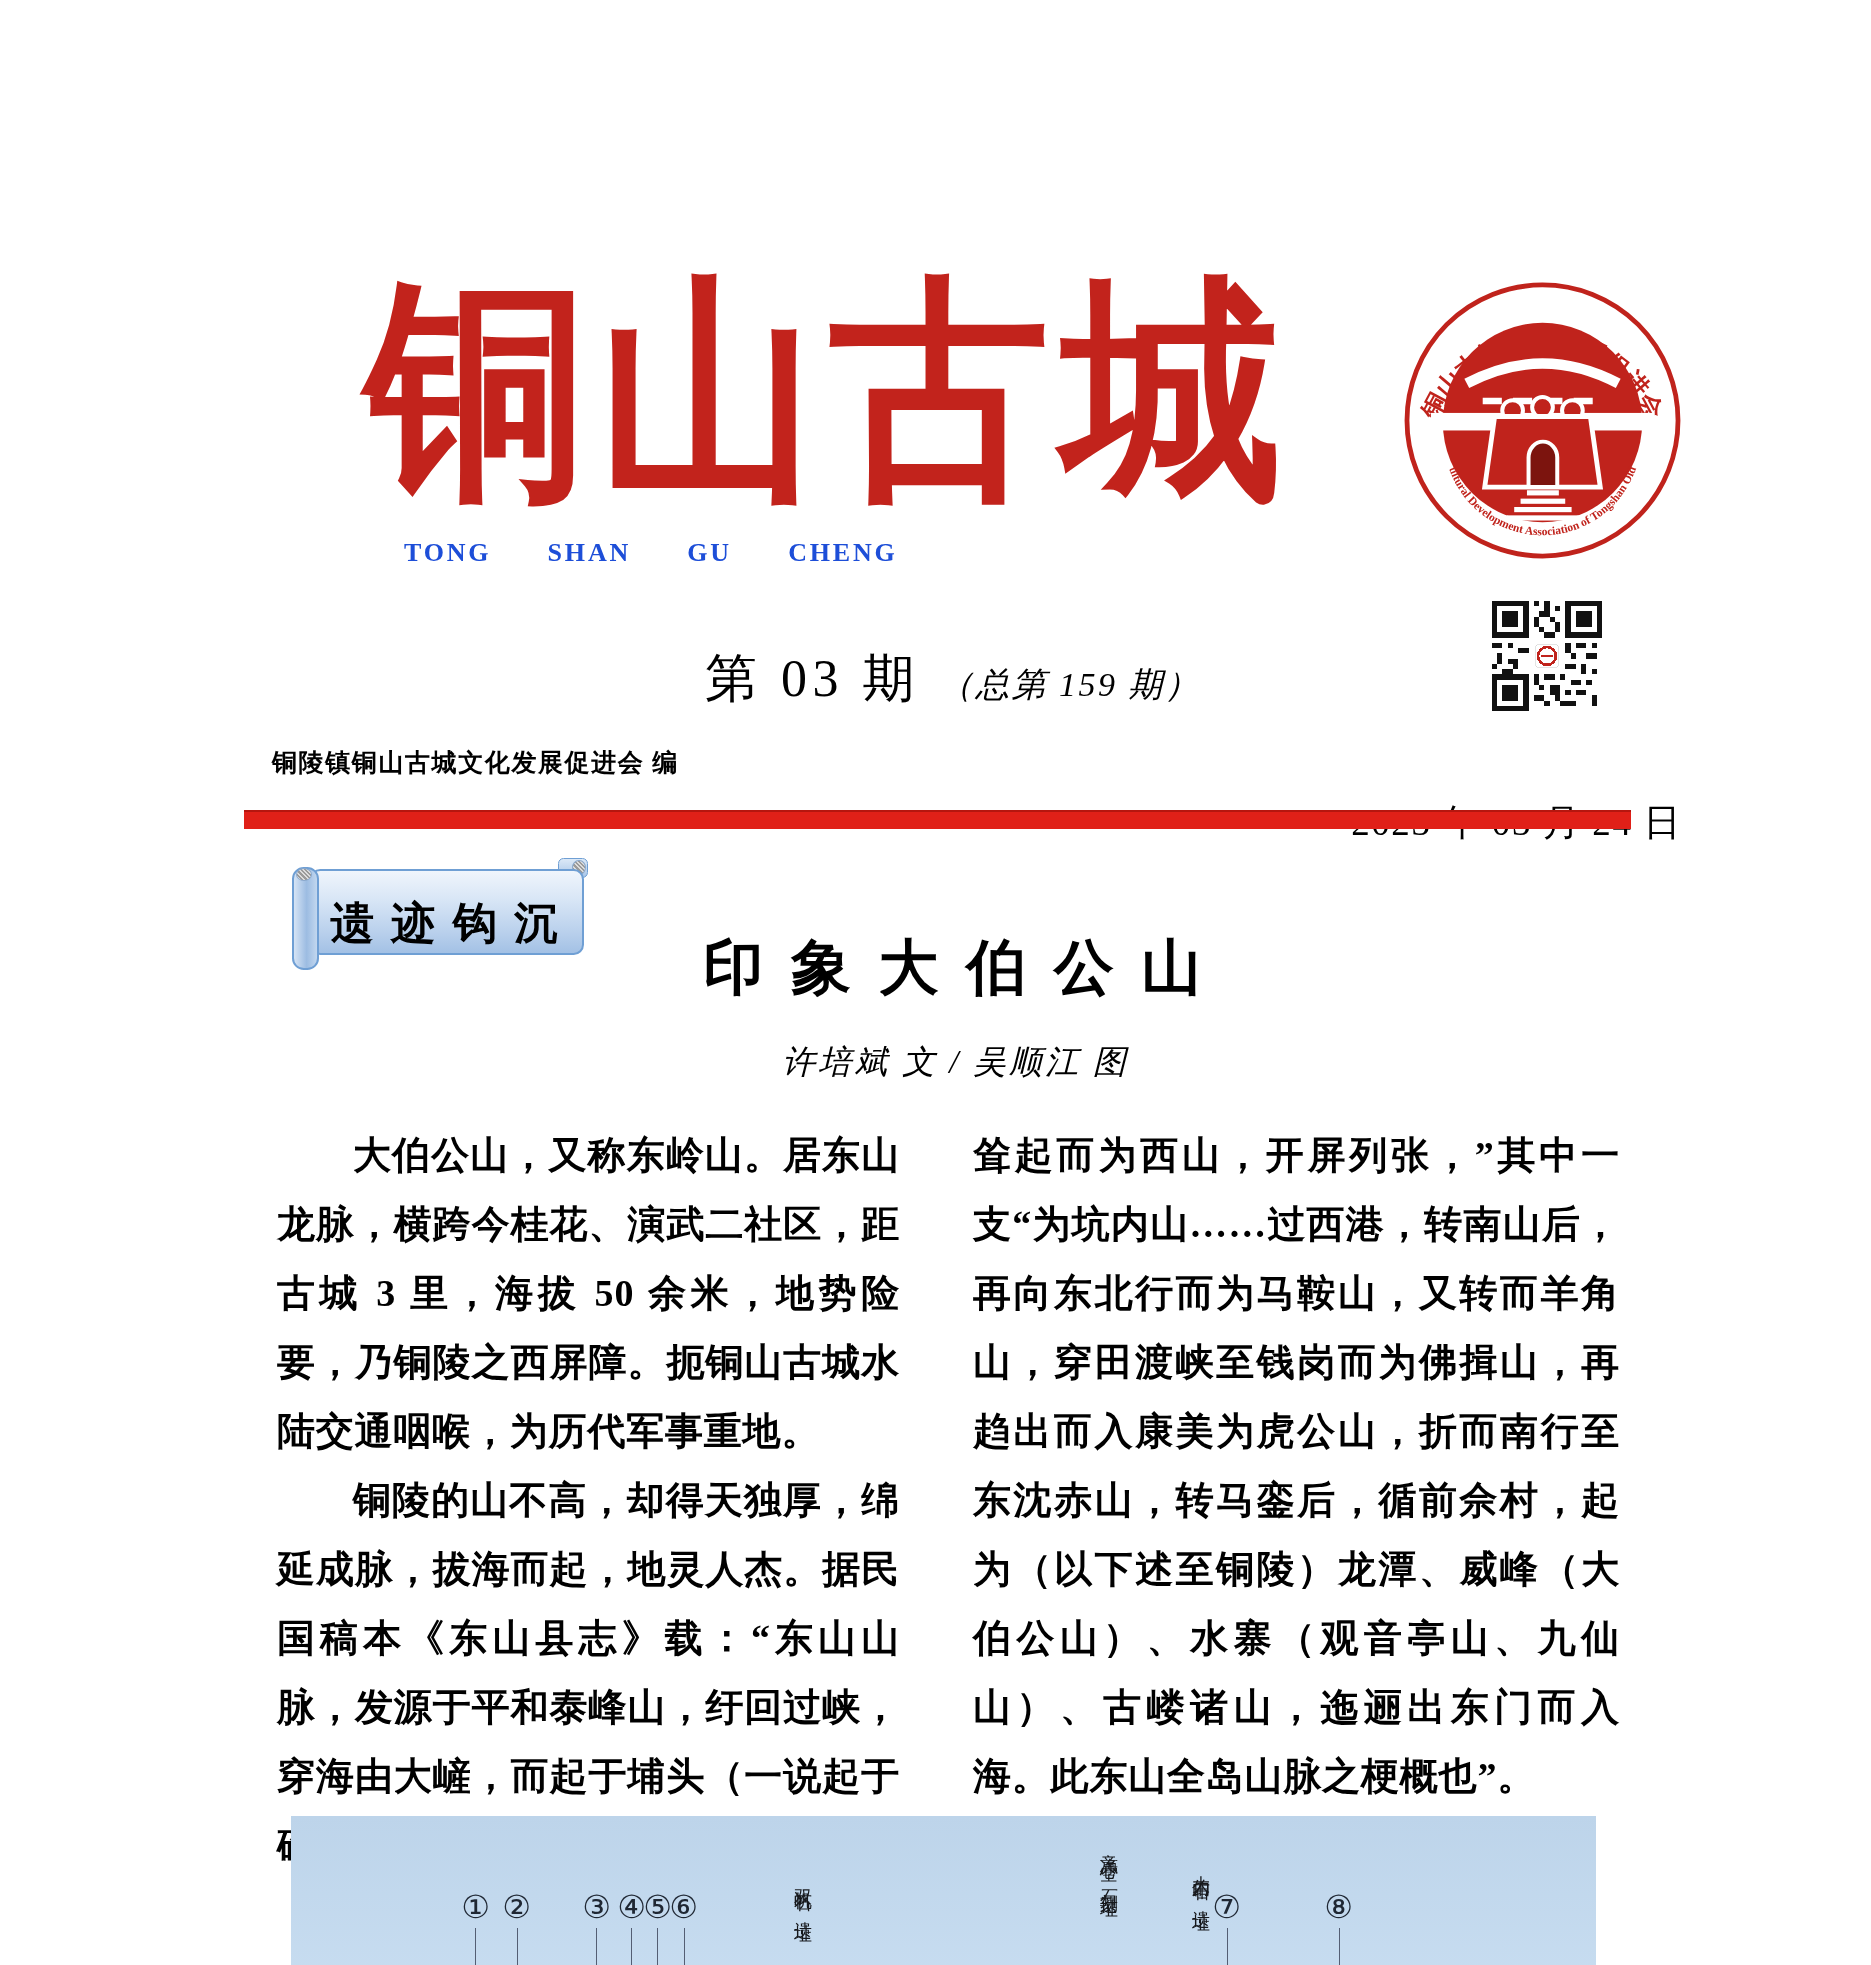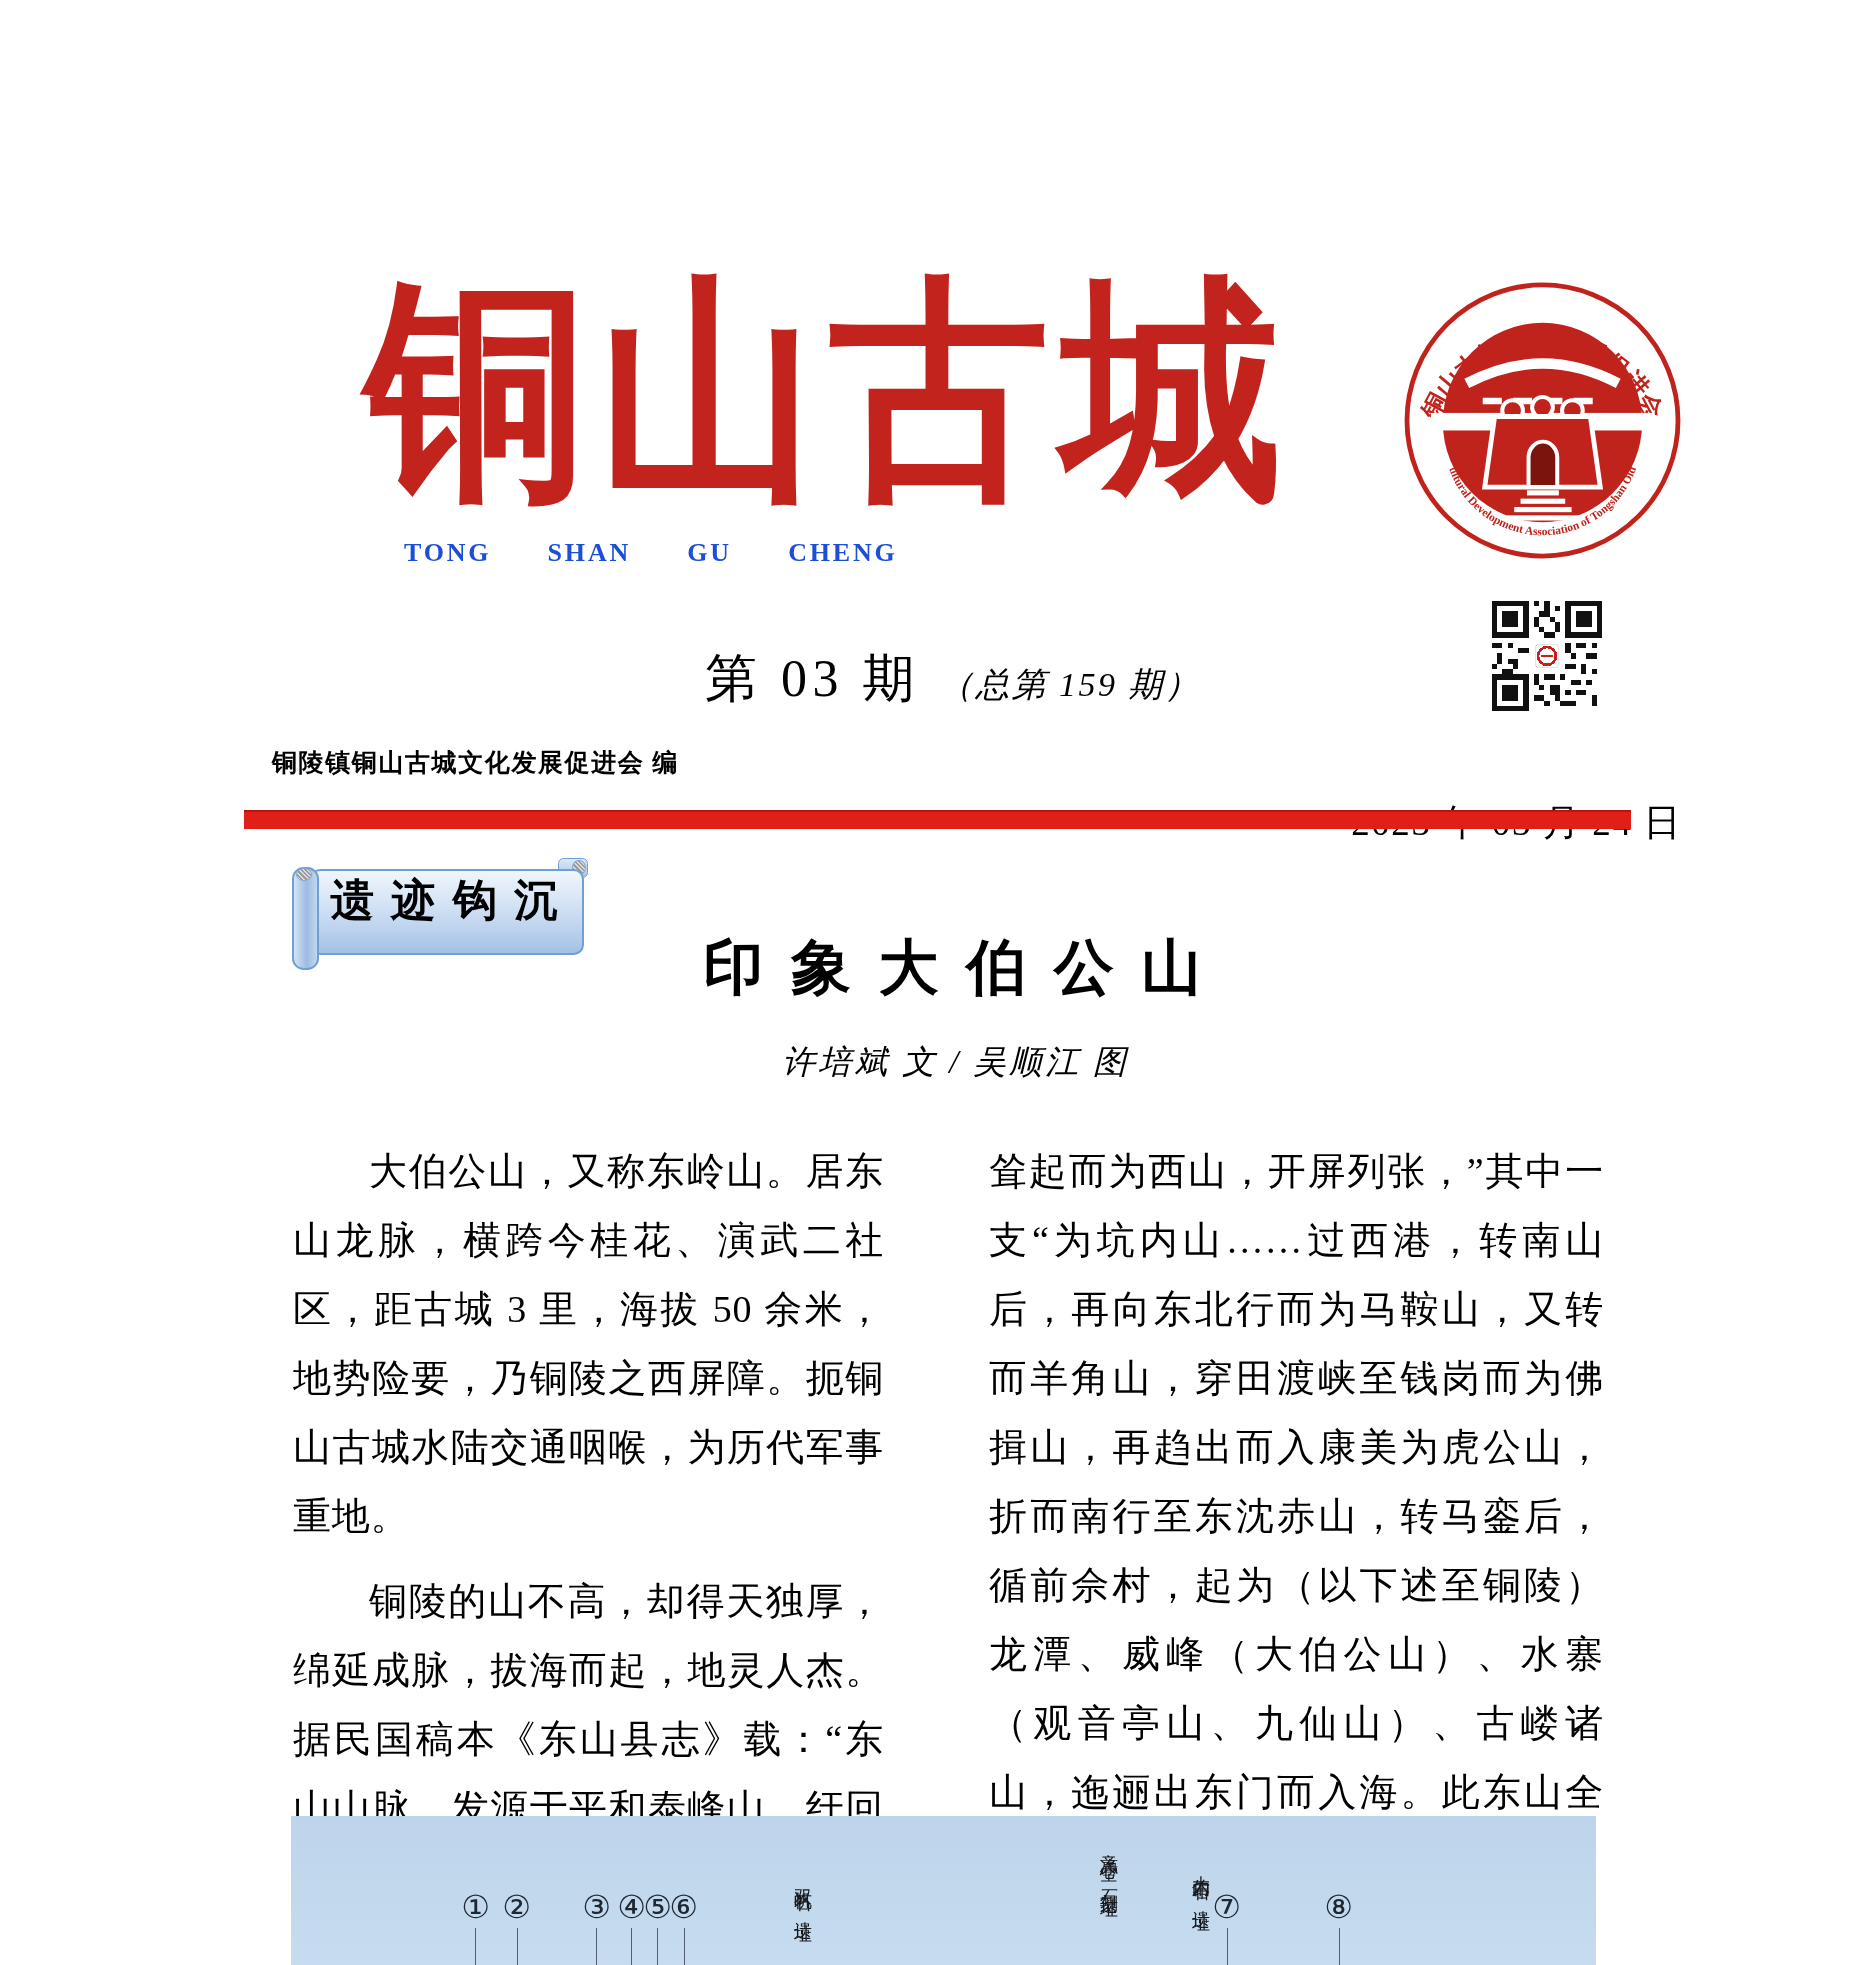--- a/index.html
+++ b/index.html
@@ -24,34 +24,34 @@
   .sb{left:292px;top:858px;width:299px;height:114px;}
   .sb-tube{position:absolute;left:0;top:9.4px;width:23px;height:99px;border:2px solid #6f9fd4;
     border-radius:11.8px;background:linear-gradient(90deg,#d6e4f5,#9cbce2 55%,#c2d7ef);z-index:3;}
   .sb-tube::before{content:"";position:absolute;left:2px;top:-1.6px;width:14px;height:11px;border-radius:50%;
     border:1.2px solid #8aa8cc;background:repeating-linear-gradient(45deg,#9a9a9a 0 1.6px,#dcdcdc 1.6px 3.1px);}
   .sb-roll-tr{position:absolute;right:3.1px;top:0;width:27.5px;height:18px;border:1.6px solid #6f9fd4;
     border-radius:5.5px;background:linear-gradient(180deg,#dce9f7,#a9c6e8);z-index:1;}
   .sb-roll-tr::before{content:"";position:absolute;right:0.8px;top:0.8px;width:11.8px;height:13.4px;border-radius:50%;
     border:1.2px solid #8aa8cc;background:repeating-linear-gradient(45deg,#9a9a9a 0 1.6px,#dcdcdc 1.6px 3.1px);}
   .sb-body{position:absolute;left:18px;top:11px;width:270px;height:82px;border:2px solid #6f9fd4;
-    border-radius:10.2px;z-index:2;display:flex;align-items:flex-start;justify-content:center;
+    border-radius:10.2px;z-index:2;display:flex;align-items:flex-end;justify-content:center;
     background:linear-gradient(180deg,#f0f5fc 0%,#d8e6f6 35%,#b9d0ec 75%,#a3c1e5 100%);}
   .sb-text{font-size:44px;font-weight:bold;letter-spacing:17.3px;padding-left:11.8px;color:#000;
     font-family:"Liberation Serif","DejaVu Serif",serif;}
 
   
   .art-title{left:590px;top:928px;width:731px;text-align:center;font-size:60px;
     font-weight:bold;letter-spacing:6.3px;white-space:nowrap;}
   .art-byline{left:590px;top:1040px;width:731px;text-align:center;font-size:33px;
     font-style:italic;letter-spacing:3.1px;white-space:nowrap;}
 
   
   .col{top:1121px;font-size:38px;line-height:69px;text-align:justify;letter-spacing:0.8px;}
-  .col p{margin:16px;}
+  .col p{margin:0;font-weight:bold;}
   .col p.ind{text-indent:2em;}
   .col-left{left:277px;width:623px;}
   .col-right{left:973px;width:647px;}
 
   
   .pan{left:291px;top:1816px;width:1305px;height:468px;overflow:hidden;
        background:linear-gradient(180deg,#bdd4ea 0%,#cadff2 45%,#dcebf7 75%);}
 
   .pan-marker{position:absolute;top:74px;width:35px;text-align:center;font-size:32px;line-height:35px;
     color:#1f2733;font-family:"Liberation Sans","DejaVu Sans",sans-serif;}

